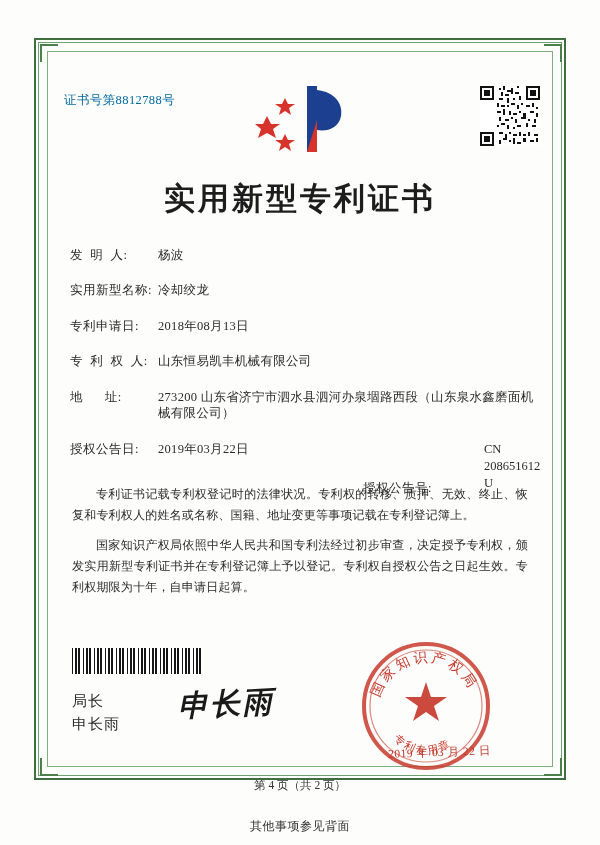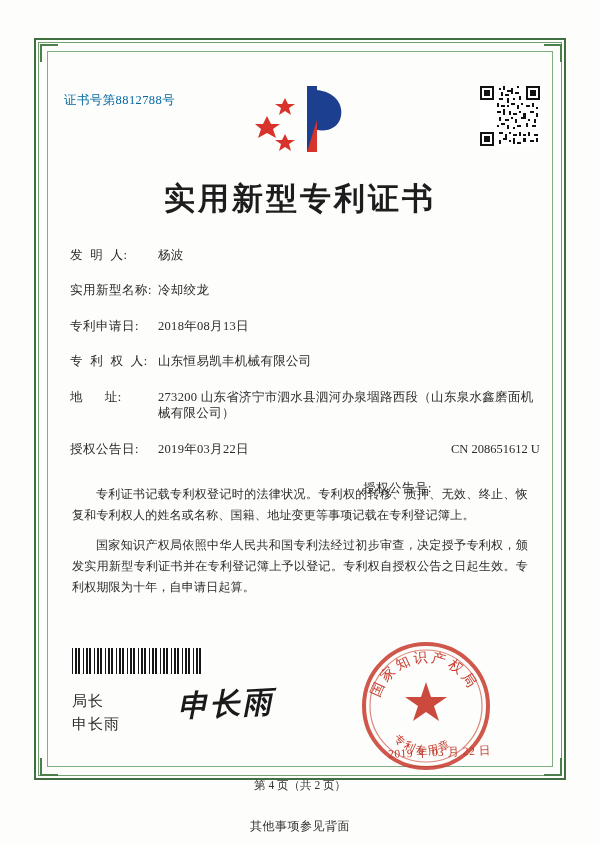--- a/index.html
+++ b/index.html
@@ -123,20 +123,21 @@
   }
   .field-label-2 {
     width: 88px;
     flex: 0 0 88px;
     white-space: pre;
     letter-spacing: 0.5px;
     margin-top: 39px;
   }
   .field-value-2 {
     flex: 1 1 auto;
+    margin-left: 33px;
   }
 
   
   .body-text {
     position: absolute;
     left: 72px; top: 484px;
     width: 456px;
     font-size: 12px;
     line-height: 1.72;
     text-align: justify;

